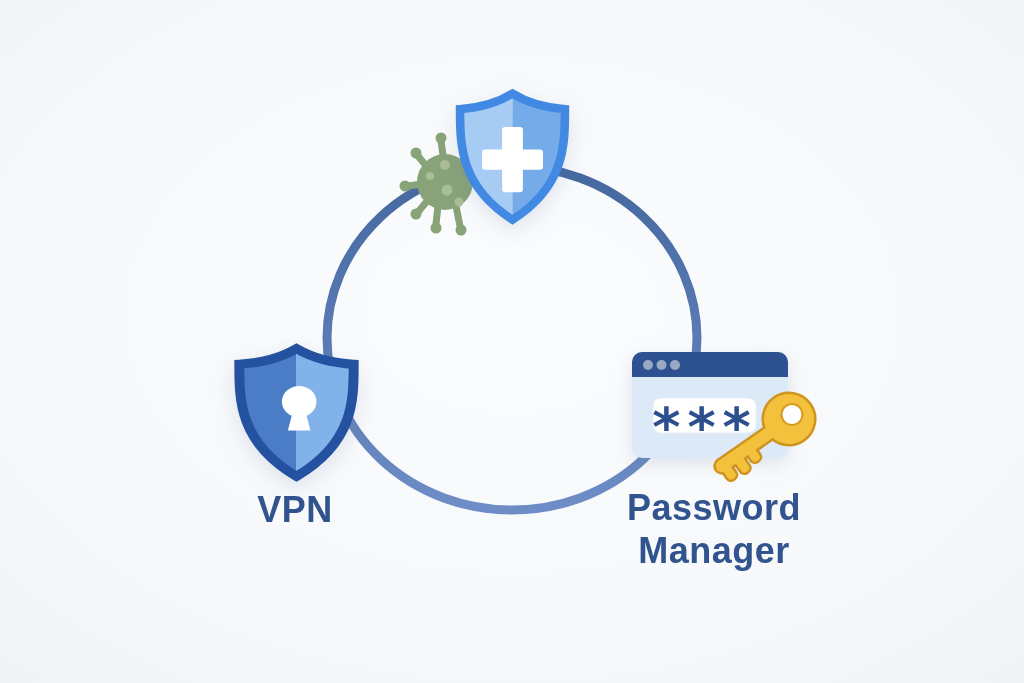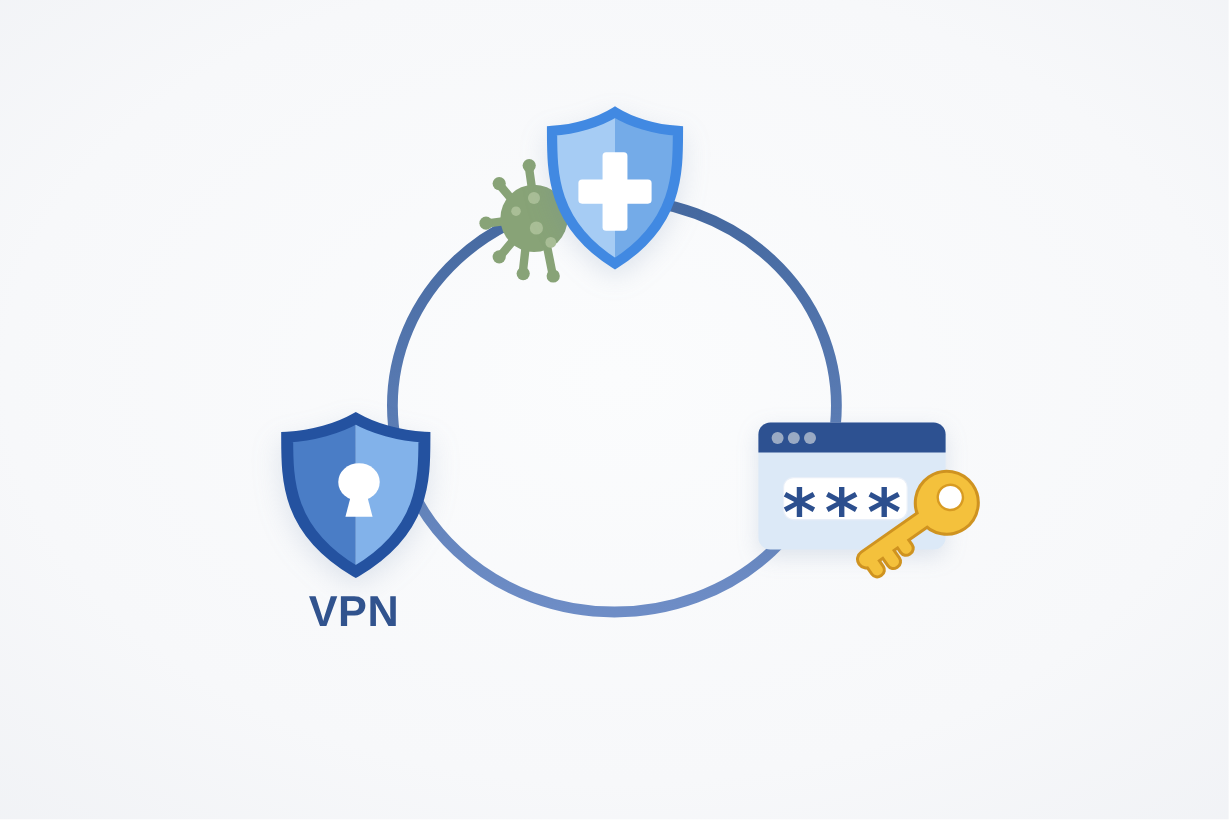--- a/index.html
+++ b/index.html
@@ -120,14 +120,15 @@
     </g>
 
     <g transform="translate(789,419) rotate(-35)">
       <use href="#keyShape" fill="#cf9320" stroke="#cf9320" stroke-width="5" stroke-linejoin="round"></use>
       <use href="#keyShape" fill="#f4c13c"></use>
       <circle cx="5" cy="-2" r="10.5" fill="#ffffff" stroke="#d89b22" stroke-width="2"></circle>
     </g>
   </svg>
 
   <div class="label vpn-label">VPN</div>
+  <div class="label pm-label">Password Manager</div>
 
 </div>
 
 </body></html>

